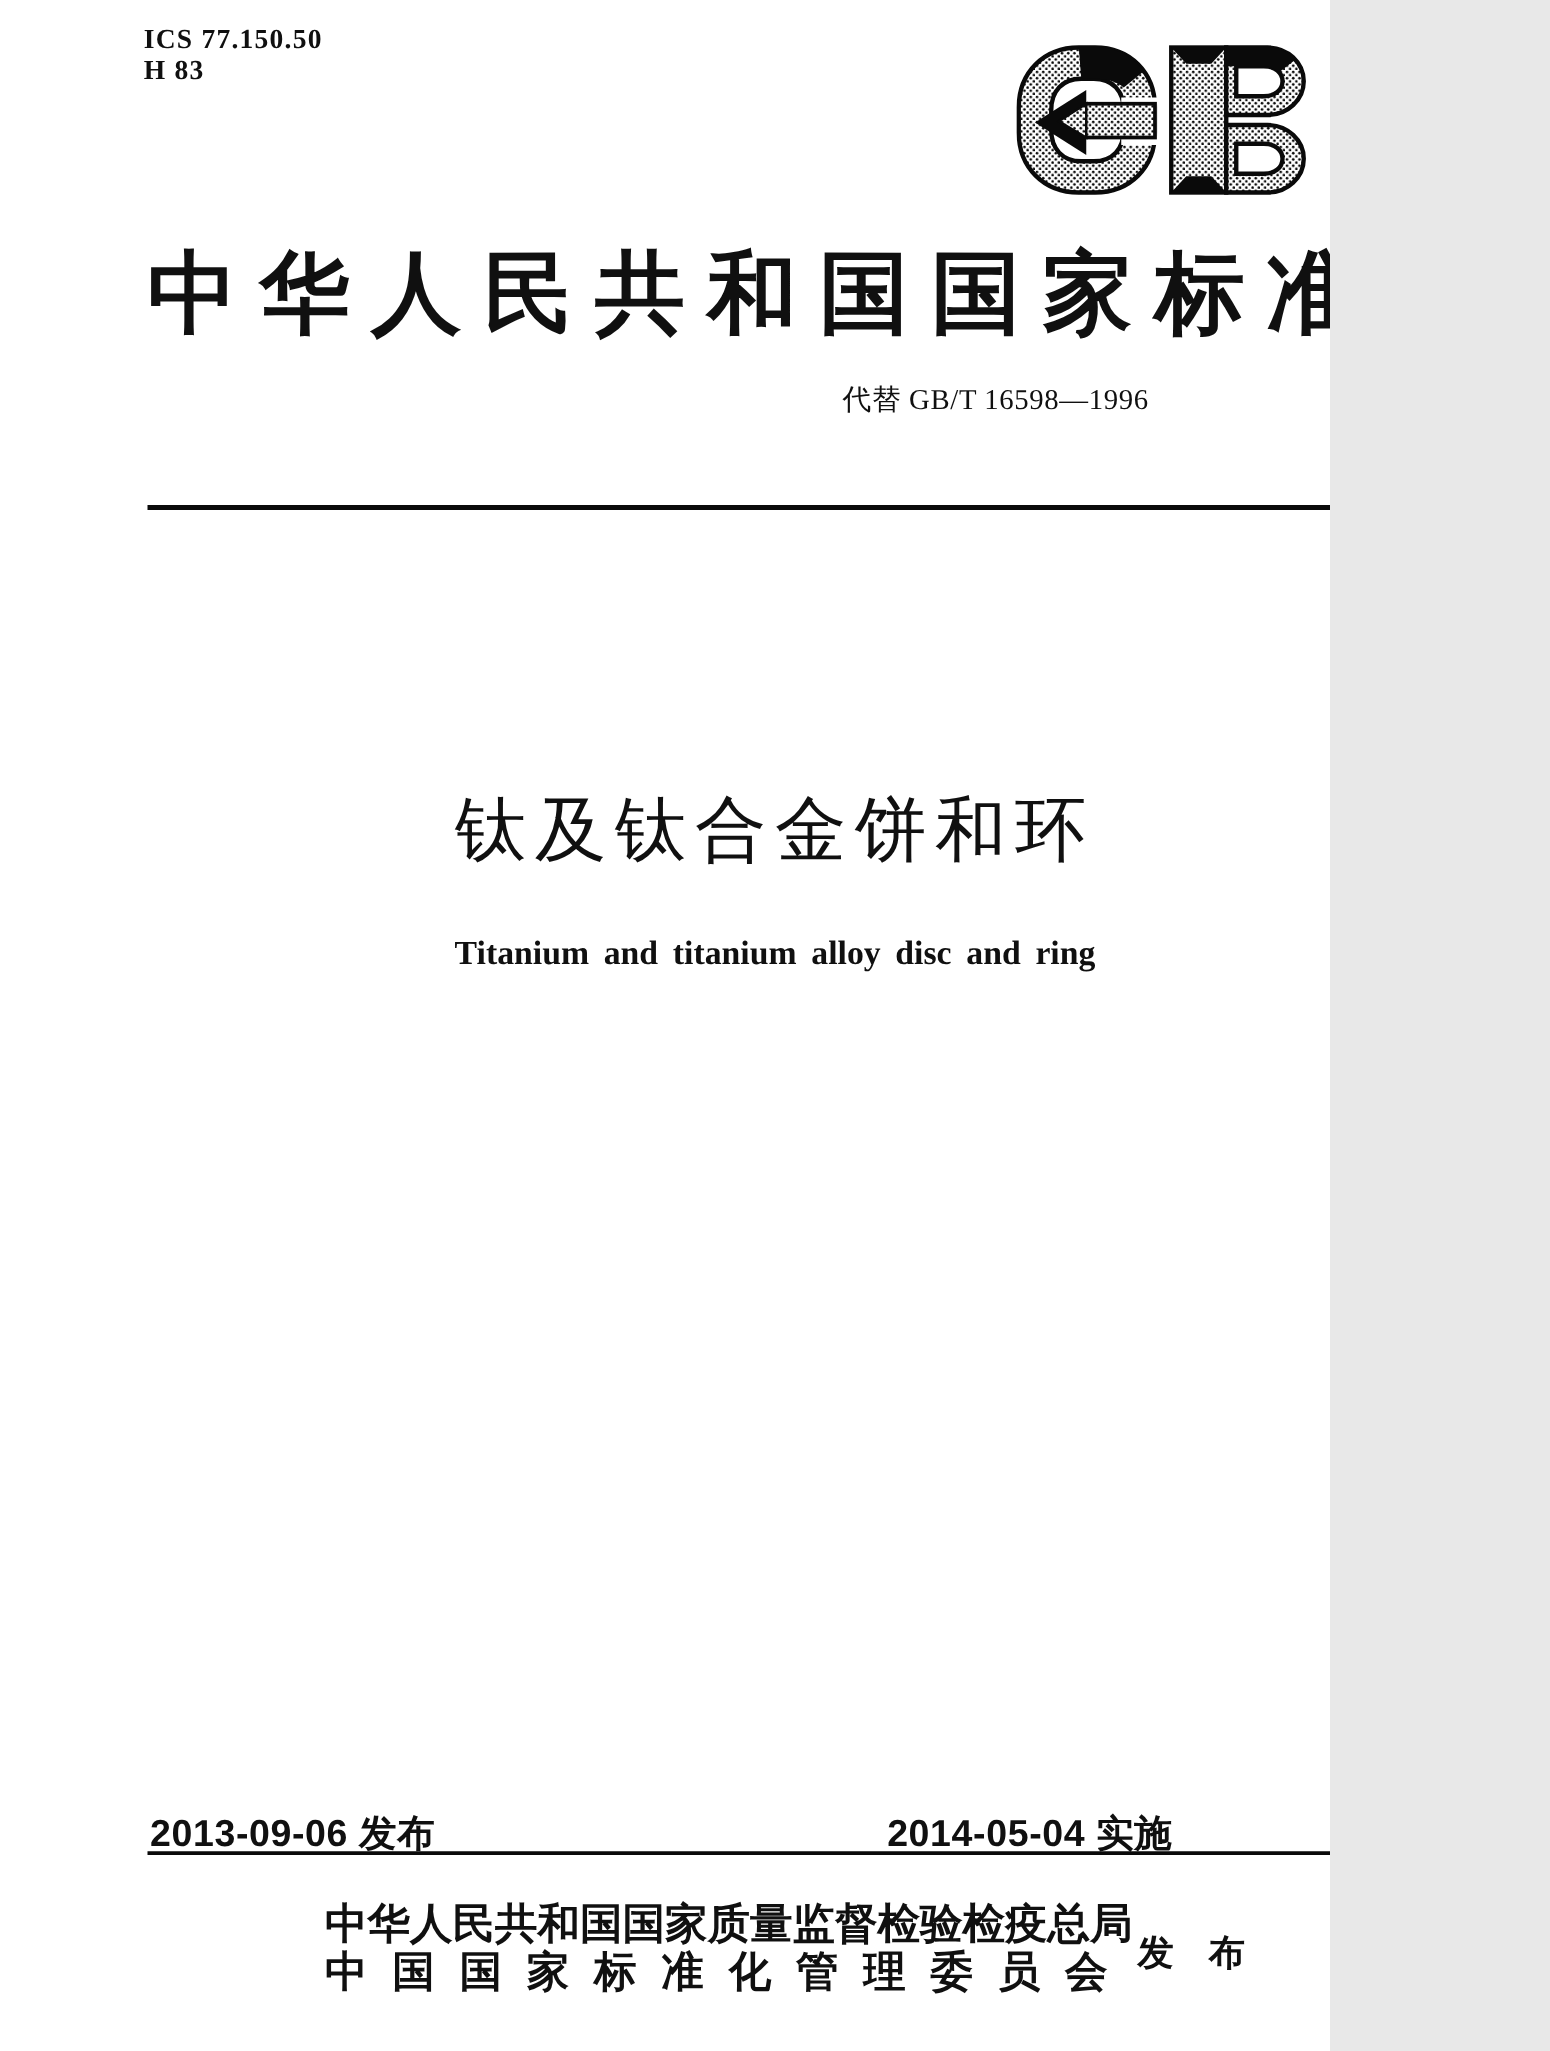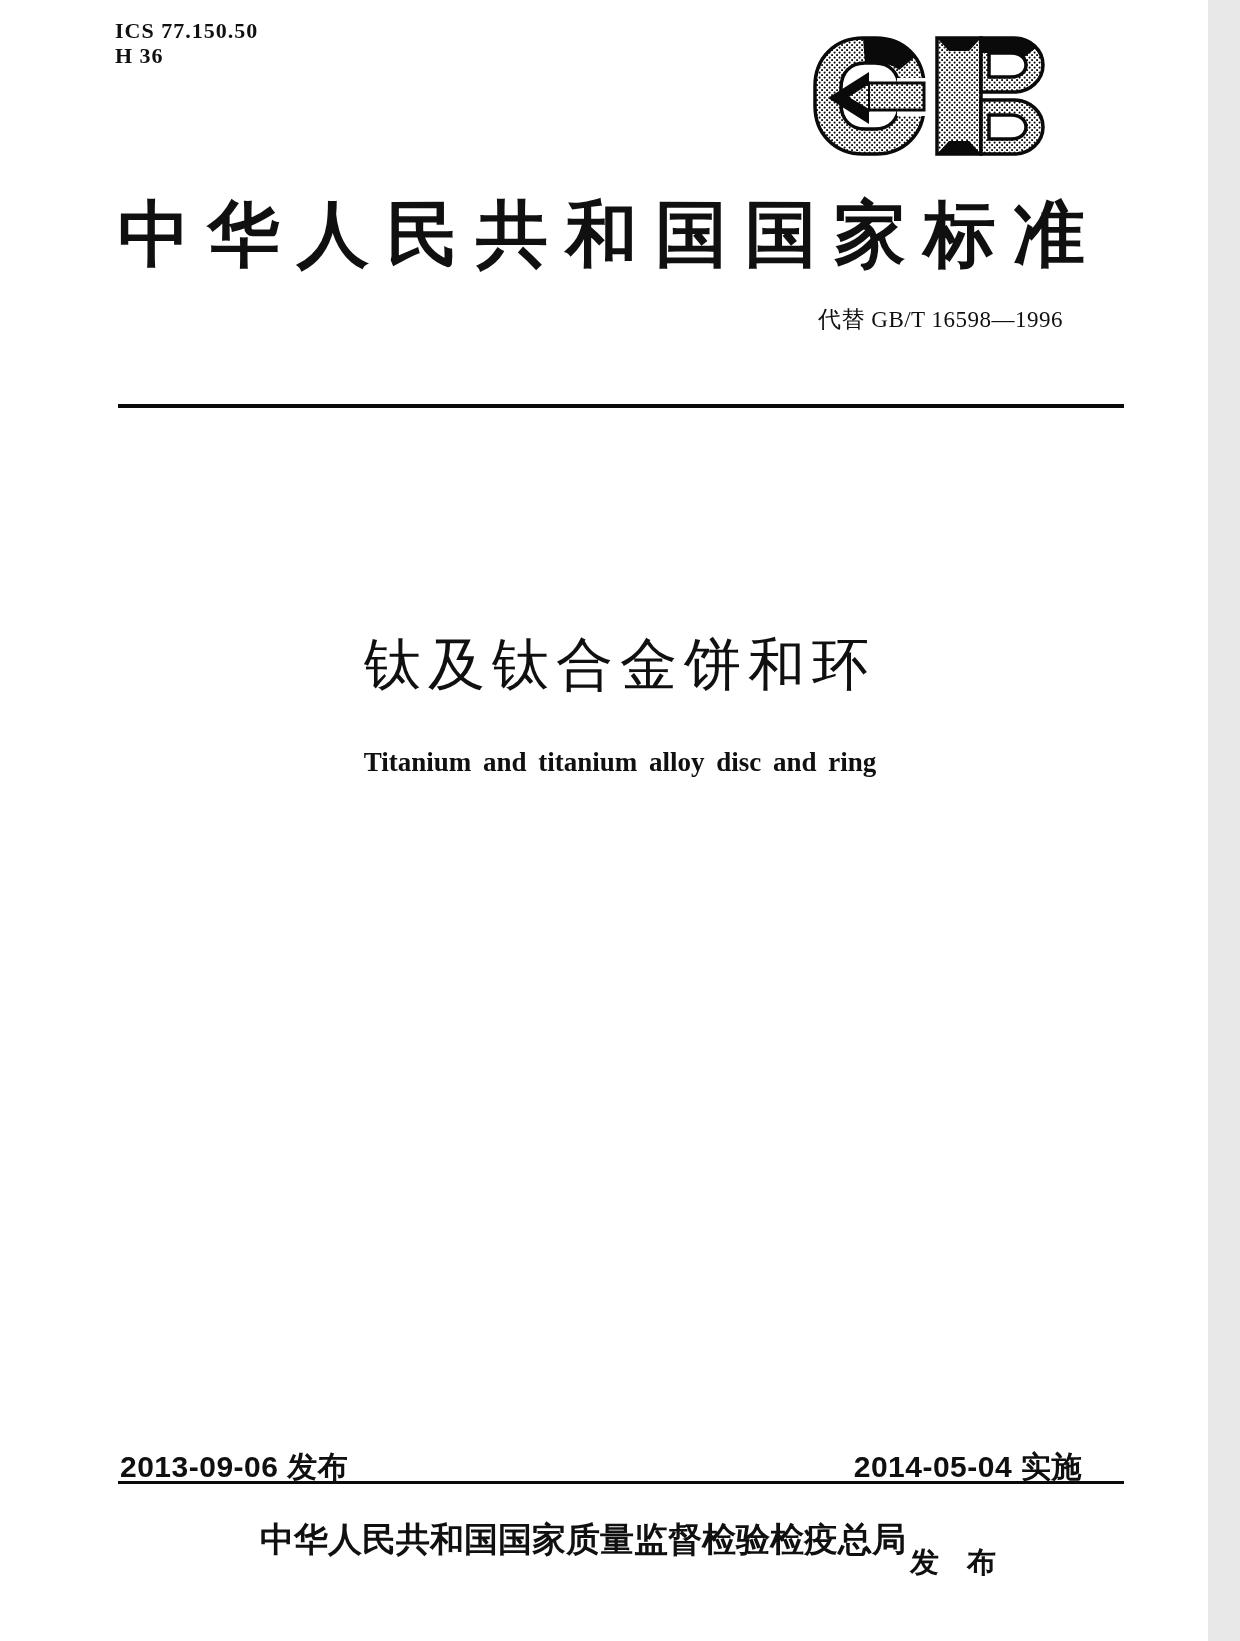--- a/index.html
+++ b/index.html
@@ -1,19 +1,19 @@
 <!DOCTYPE html>
 <html><head>
 <meta charset="utf-8">
 <style>
   * { margin: 0; padding: 0; box-sizing: border-box; }
   html, body { background: #e8e8e8; }
   .page {
     position: relative;
-    width: 1208px;
+    width: 1064px;
     height: 1641px;
     background: #ffffff;
     color: #101010;
     overflow: hidden;
     font-family: "Liberation Serif", "DejaVu Serif", serif;
   }
 
   .ics-block {
     position: absolute;
     left: 115px;
@@ -138,21 +138,21 @@
     white-space: nowrap;
   }
 </style>
 </head>
 <body>
 
 <div class="page">
 
   <div class="ics-block">
     <div>ICS 77.150.50</div>
-    <div>H 36</div>
+    <div>H 83</div>
   </div>
 
   <svg class="gb-logo" viewBox="0 0 232 120" xmlns="http://www.w3.org/2000/svg" aria-hidden="true">
     <defs>
       <pattern id="ht" width="5" height="5" patternUnits="userSpaceOnUse">
         <rect width="5" height="5" fill="#ffffff"></rect>
         <circle cx="1.6" cy="1.6" r="1.05" fill="#0a0a0a"></circle>
         <circle cx="4.1" cy="4.1" r="1.05" fill="#0a0a0a"></circle>
       </pattern>
     </defs>
@@ -194,17 +194,18 @@
   <div class="title-en">Titanium and titanium alloy disc and ring</div>
 
   <div class="date-issue">2013-09-06 发布</div>
 
   <div class="date-impl">2014-05-04 实施</div>
 
   <div class="rule rule-bottom"></div>
 
   <div class="issuers">
     <div class="issuer-line-1">中华人民共和国国家质量监督检验检疫总局</div>
+    <div class="issuer-line-2">中国国家标准化管理委员会</div>
   </div>
 
   <div class="publish-label">发布</div>
 
 </div>
 
 </body></html>

